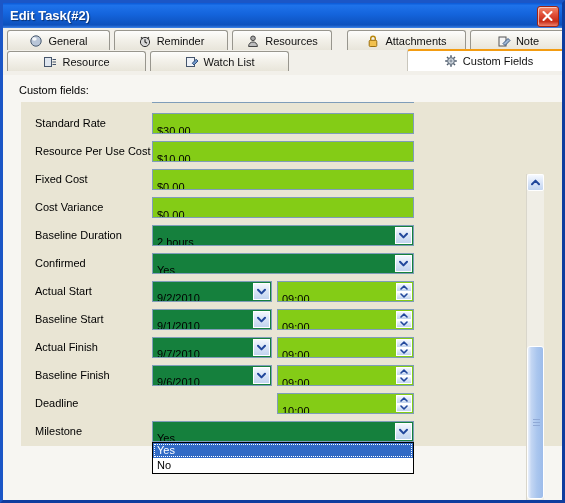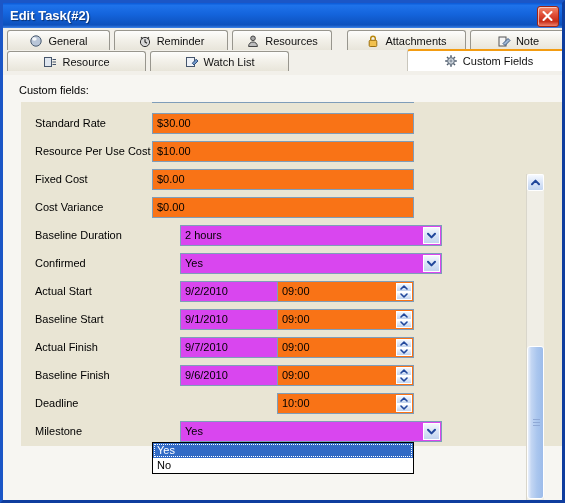--- a/index.html
+++ b/index.html
@@ -118,40 +118,39 @@
   .field-label {
     position: absolute;
     left: 14px; top: 4px;
     font-size: 11px; color: #000;
     white-space: nowrap;
   }
   .f-input {
     position: absolute;
     box-sizing: border-box;
     height: 21px;
-    background: #f97316;
+    background: #84cc16;
     border: 1px solid #7f9db9;
     font-size: 11px;
     color: #000;
-    padding: 3px 0 0 4px;
+    padding: 11px 0 0 4px;
     overflow: hidden;
     white-space: nowrap;
     cursor: text;
   }
   .f-combo {
     position: absolute;
     box-sizing: border-box;
     height: 21px;
-    background: #d946ef;
+    background: #15803d;
     border: 1px solid #7f9db9;
     font-size: 11px; color: #000;
-    padding: 3px 0 0 4px;
+    padding: 10px 0 0 4px;
     overflow: hidden; white-space: nowrap;
     cursor: default;
-    margin-left: 28px;
   }
   .combo-arrow {
     position: absolute;
     right: 1px; top: 1px;
     width: 17px; height: 17px;
     background: linear-gradient(180deg,#f3f7fd 0%,#dbe6f7 45%,#c2d4ef 100%);
     border: 1px solid #ffffff;
     box-sizing: border-box;
     display: flex; align-items: center; justify-content: center;
     cursor: pointer;

